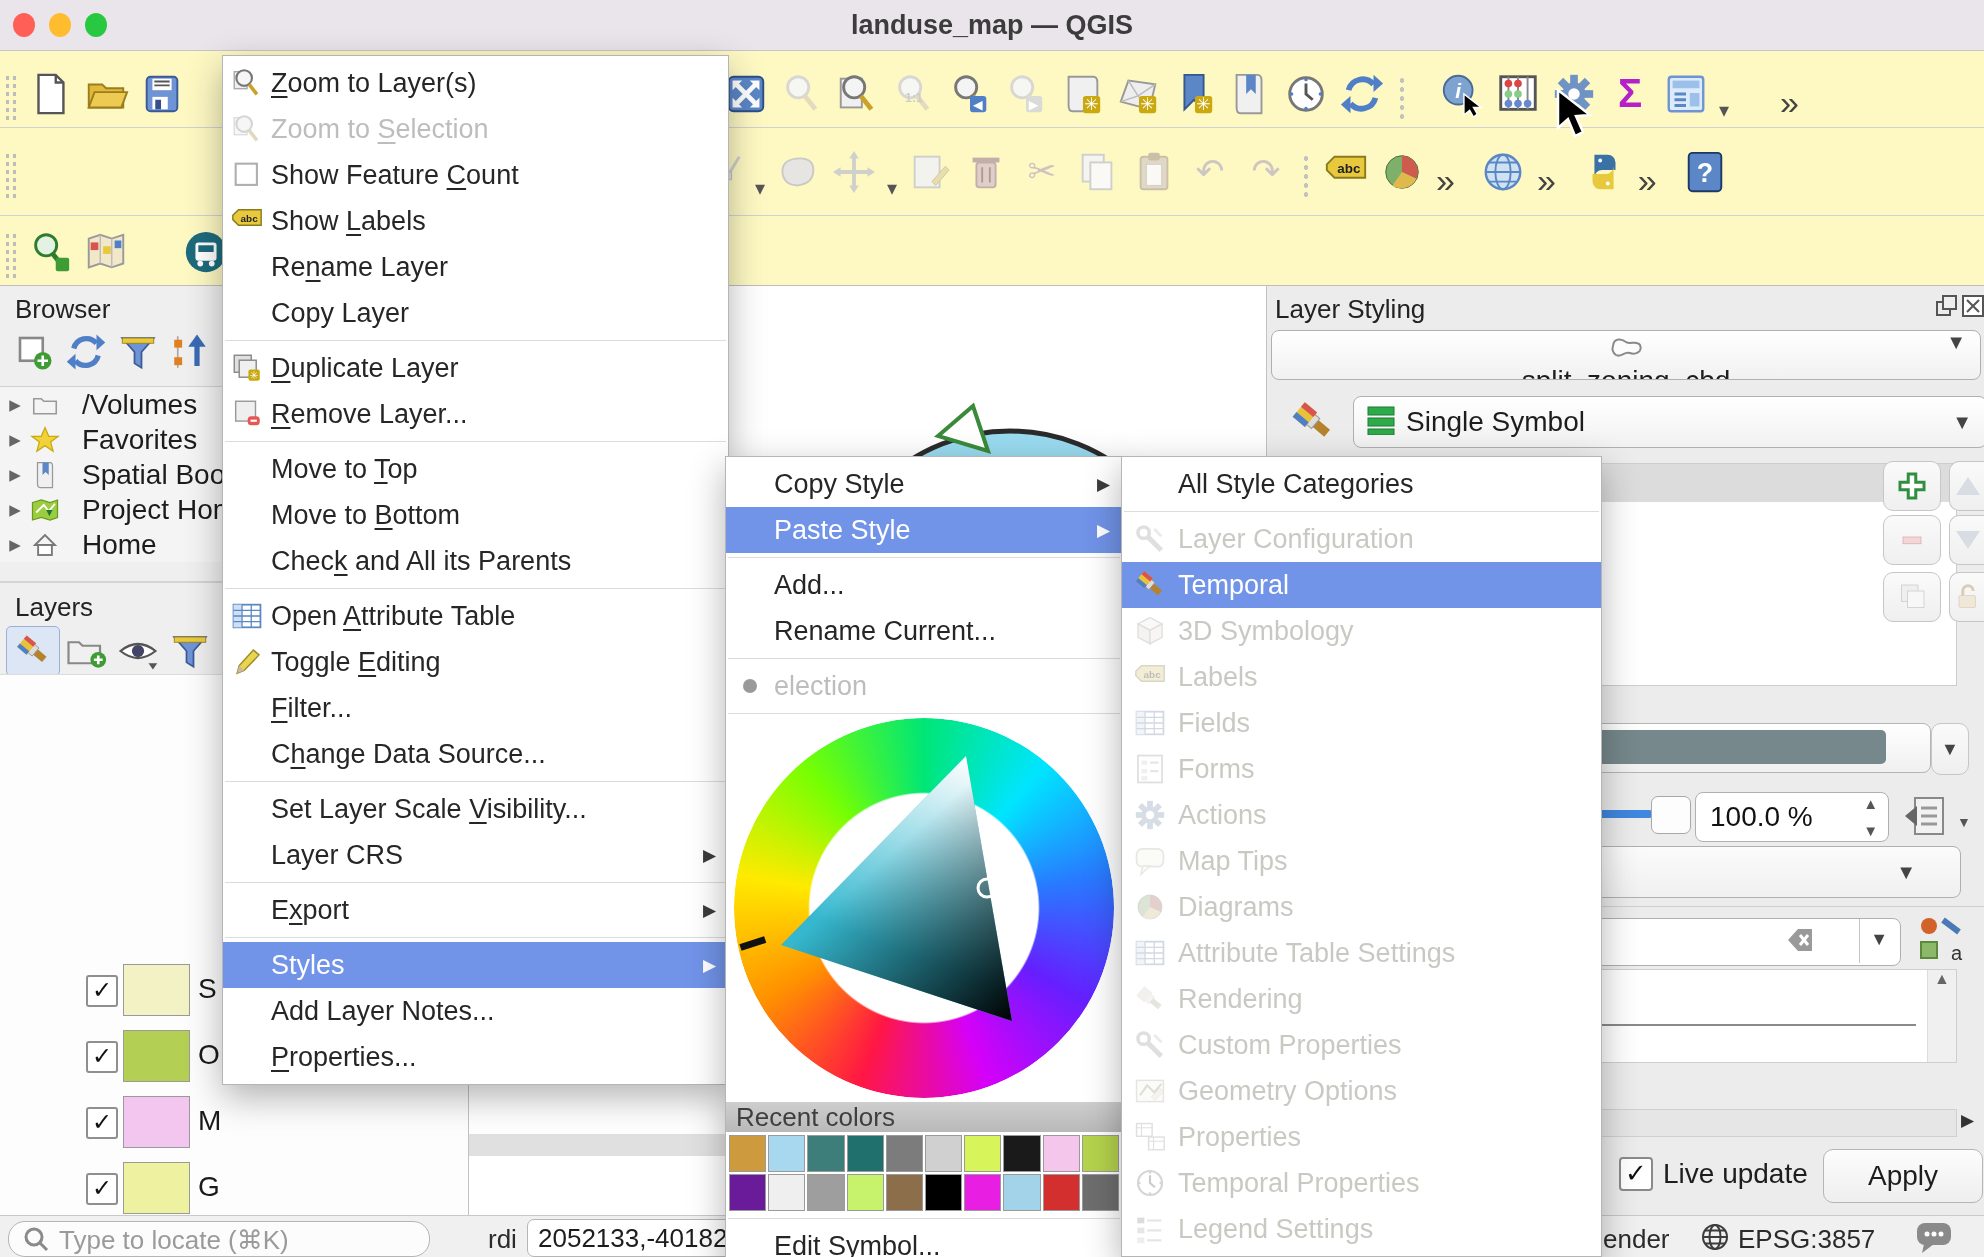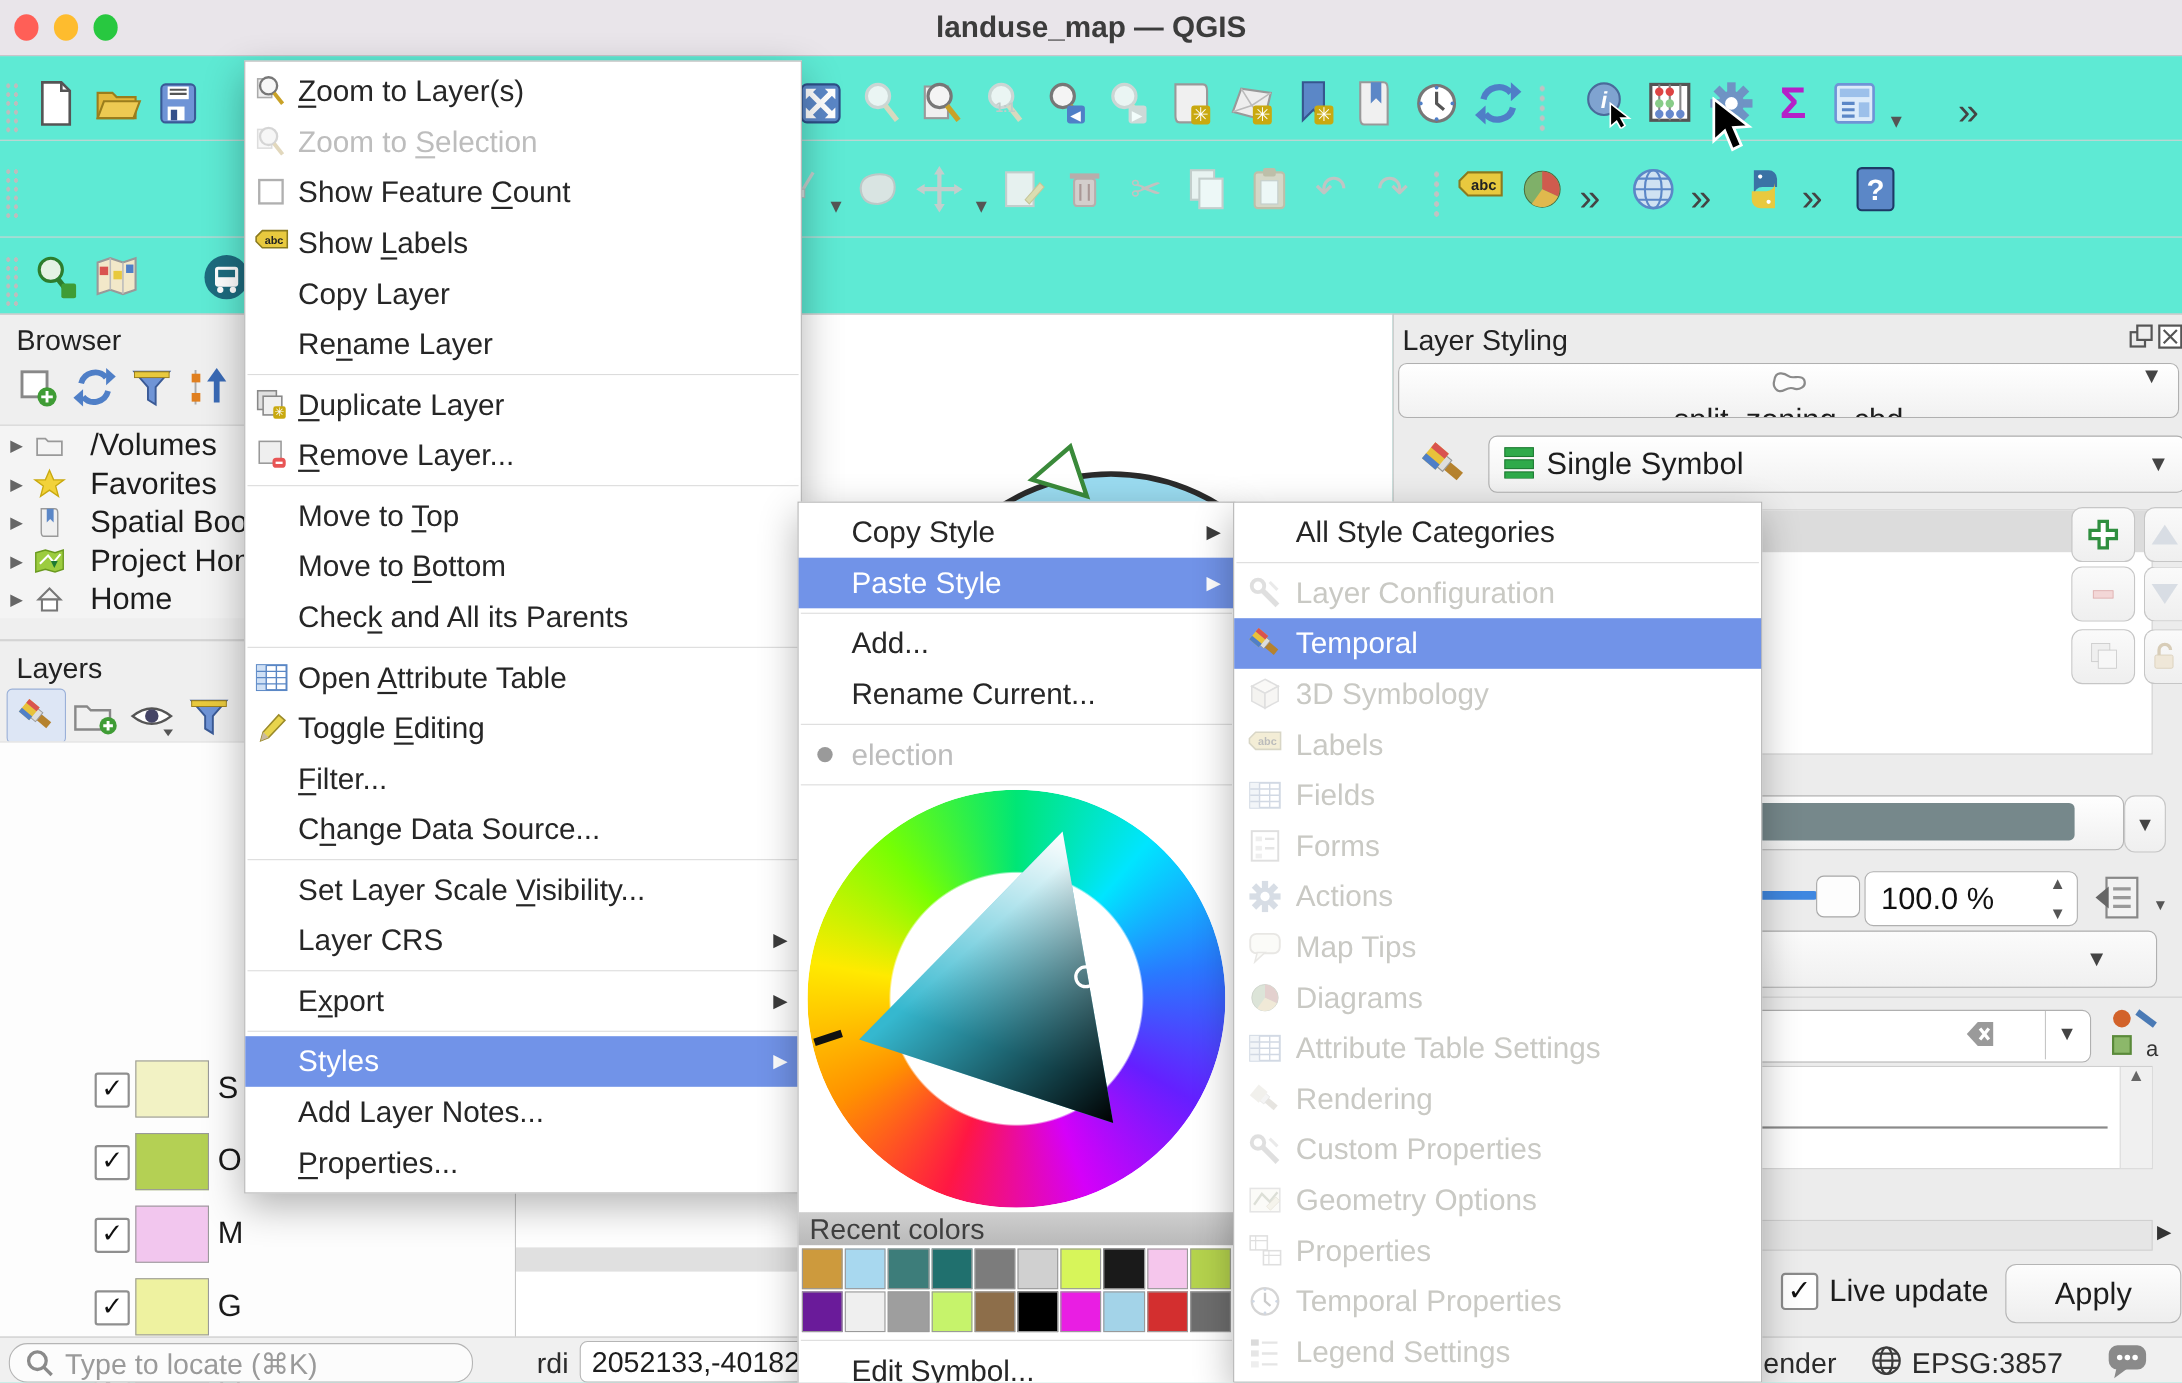--- a/index.html
+++ b/index.html
@@ -1,16 +1,16 @@
 <!DOCTYPE html>
 <html><head>
 <meta charset="utf-8">
 <style>
   html,body{margin:0;padding:0;background:#ececec;font-family:"Liberation Sans","DejaVu Sans",sans-serif;}
-  #root{position:relative;width:1984px;height:1257px;overflow:hidden;background:#5eead4;}
+  #root{position:relative;width:1984px;height:1257px;overflow:hidden;background:#fef9c3;}
   
   .titlebar{position:absolute;left:0;top:0;width:1984px;height:50px;background:#e9e5ea;border-bottom:1px solid #c9c4ca;z-index:4;}
   .tl{position:absolute;top:13px;width:22px;height:24px;border-radius:50%;}
   .wtitle{position:absolute;left:0;right:0;top:10px;text-align:center;font-size:27px;font-weight:bold;color:#3c3c3c;}
   
   .tbrow{position:absolute;left:0;width:1984px;display:flex;align-items:flex-end;z-index:3;}
   .hline{position:absolute;left:0;width:1984px;height:1px;background:#d2d2d2;z-index:3;}
   .tbtn{width:56px;height:56px;display:flex;align-items:center;justify-content:center;flex:0 0 auto;}
   .tbtn svg{width:46px;height:46px;}
   .tdd{font-size:20px;color:#555;width:20px;flex:0 0 auto;text-align:center;}
@@ -768,25 +768,25 @@
    <span class="mic">
           <svg viewBox="0 0 48 48">
             <path d="M4 16 L12 8 H44 V30 H12 L4 22 Z" fill="#e8c93e" stroke="#8a7a1e" stroke-width="2"></path>
             <text x="27" y="25" font-size="14" font-weight="bold" fill="#222" text-anchor="middle">abc</text>
           </svg>
         </span>
    <span class="mlb">Show <u>L</u>abels</span>
    </div>
       <div class="mi">
    <span class="mic"></span>
+   <span class="mlb">Re<u>n</u>ame Layer</span>
+   </div>
+      <div class="mi">
+   <span class="mic"></span>
    <span class="mlb">Copy Layer</span>
-   </div>
-      <div class="mi">
-   <span class="mic"></span>
-   <span class="mlb">Re<u>n</u>ame Layer</span>
    </div>
       <div class="msep"></div>
       <div class="mi">
    <span class="mic">
           <svg viewBox="0 0 48 48">
             <rect x="6" y="6" width="24" height="24" fill="#e0e0e0" stroke="#888" stroke-width="2"></rect>
             <rect x="13" y="13" width="24" height="24" fill="#f0f0f0" stroke="#888" stroke-width="2"></rect>
             <rect x="26" y="26" width="16" height="16" rx="3" fill="#c9a90f"></rect>
             <text x="34" y="39" font-size="15" fill="#fff" text-anchor="middle">✳</text>
           </svg>

